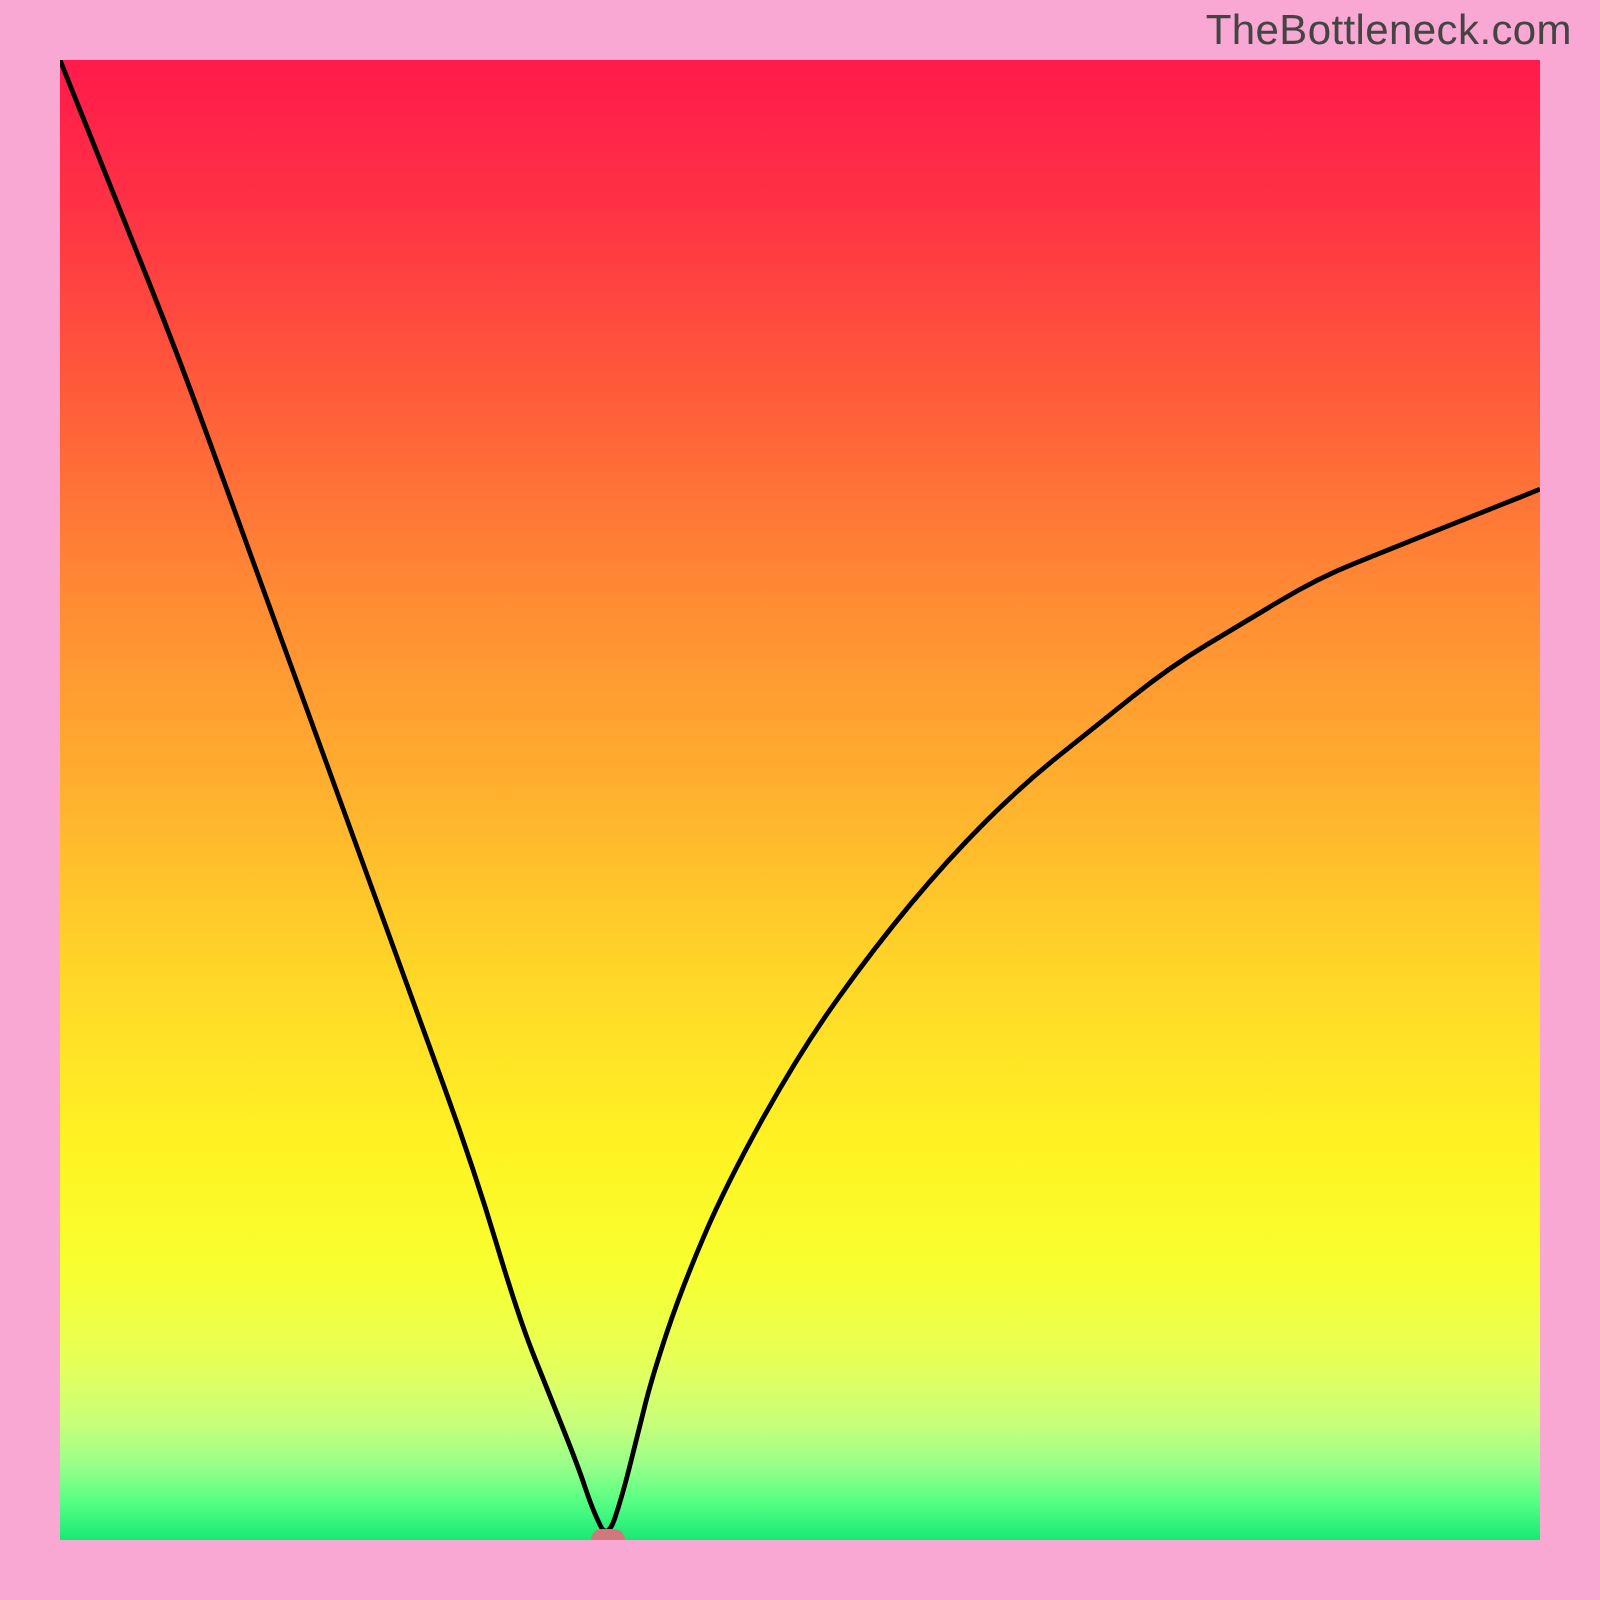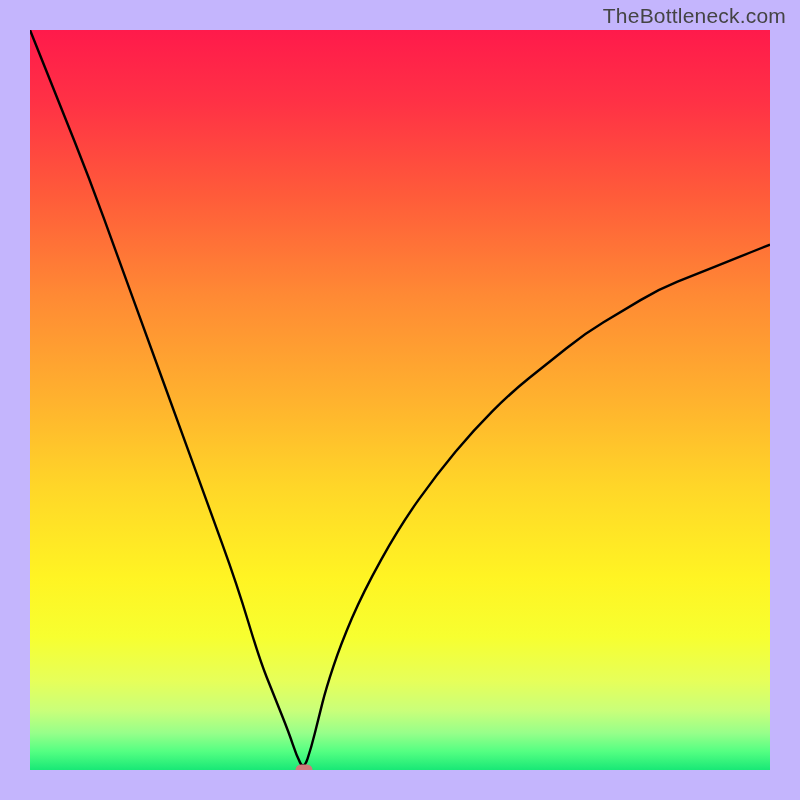--- a/index.html
+++ b/index.html
@@ -8,21 +8,21 @@
     width: 800px;
     height: 800px;
     overflow: hidden;
     background: #000;
     font-family: Arial, Helvetica, sans-serif;
   }
   .frame {
     position: relative;
     width: 800px;
     height: 800px;
-    background: #c4b5fd;
+    background: #f9a8d4;
   }
   .watermark {
     position: absolute;
     top: 4px;
     right: 14px;
     color: #444;
     font-size: 21px;
     font-weight: 400;
     letter-spacing: 0.2px;
     user-select: none;

